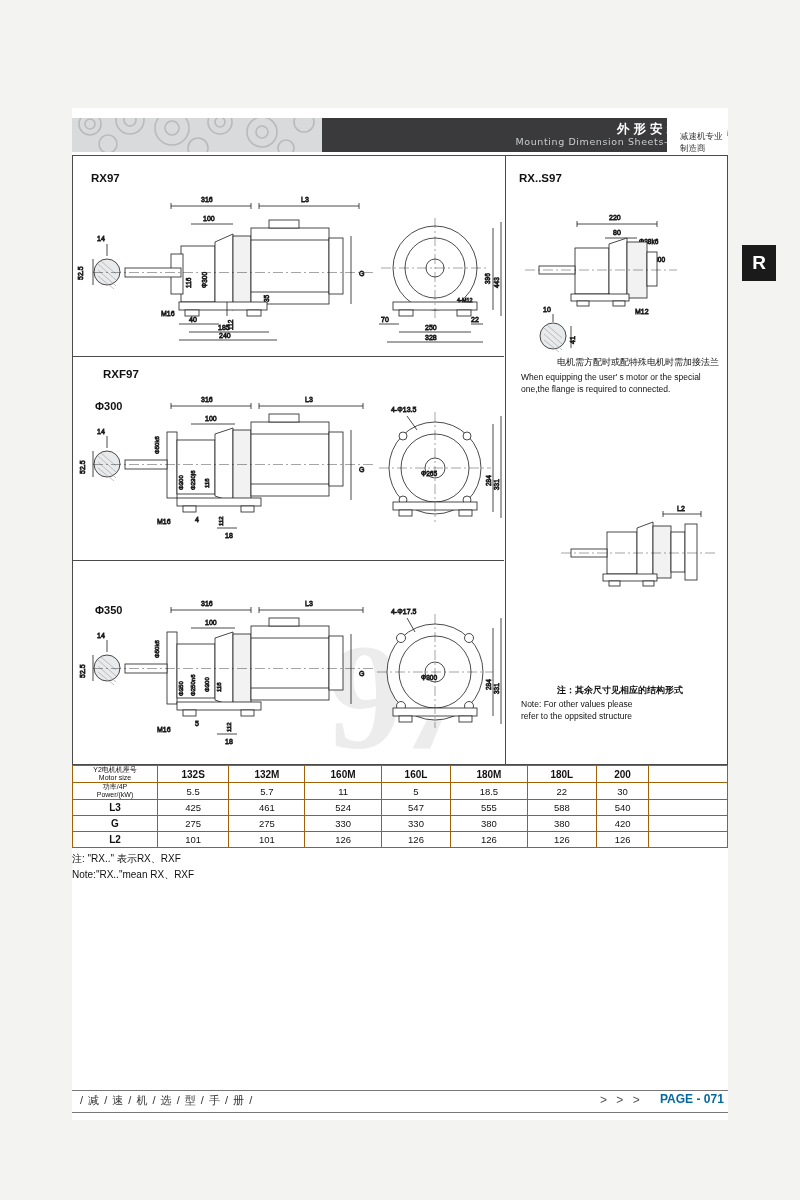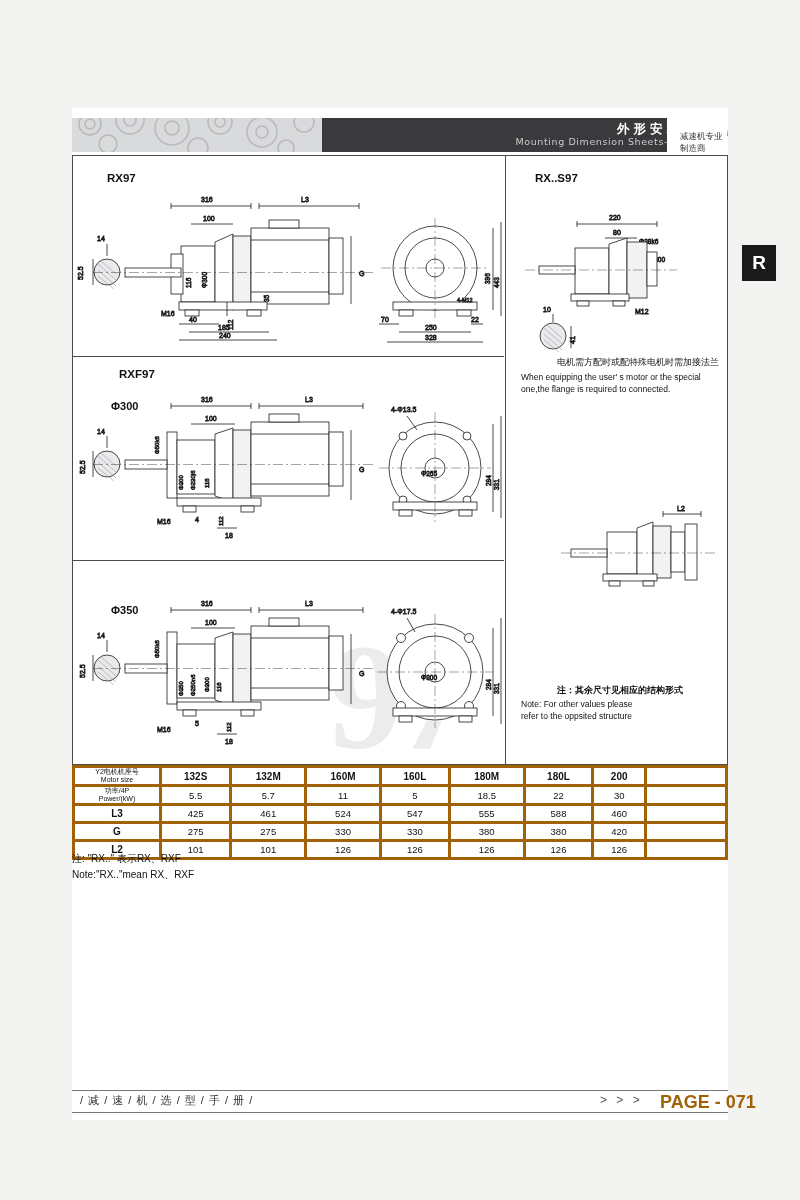--- a/index.html
+++ b/index.html
@@ -65,40 +65,40 @@
     position:absolute;left:72px;top:155px;width:656px;height:610px;
     border:1px solid #4a4a4a;
     box-sizing:border-box;
   }
   .vdiv{
     position:absolute;left:432px;top:0;width:1px;height:608px;background:#4a4a4a;
   }
   .hdiv1{position:absolute;left:0;top:200px;width:431px;height:1px;background:#4a4a4a;}
   .hdiv2{position:absolute;left:0;top:404px;width:431px;height:1px;background:#4a4a4a;}
   .lbl{
-    position:absolute;font-weight:bold;font-size:11.5px;color:#111;margin-left:16px;
+    position:absolute;font-weight:bold;font-size:11.5px;color:#111;
   }
   .wm{
     position:absolute;left:255px;top:455px;
     font-size:150px;color:#ececec;font-weight:bold;
     font-family:"Liberation Serif", serif;
     letter-spacing:-6px;
     z-index:0;
   }
   .dcell{position:absolute;z-index:2;}
   .note-cn{position:absolute;font-size:9px;color:#111;line-height:1.5;margin-left:36px;}
   .note-en{position:absolute;font-size:8.5px;color:#111;line-height:1.35;}
   
   .tbl{
     position:absolute;left:72px;top:765px;width:656px;
     border-collapse:collapse;
     font-size:9.5px;
   }
   .tbl td{
-    border:3px solid #a16207;
+    border:1px solid #a16207;
     text-align:center;
     height:15px;
     padding:0;
     color:#111;
   }
   .tbl td.hdrcell{font-weight:bold;font-size:10px;}
   .tbl td.firstcol{
     width:84px;font-size:7px;line-height:1.15;text-align:center;
   }
   .tbl td.rowlbl{font-weight:bold;font-size:10px;}
@@ -113,21 +113,21 @@
   .footbar2{
     position:absolute;left:72px;top:1112px;width:656px;height:1px;background:#777;
   }
   .footleft{
     position:absolute;left:80px;top:1093px;font-size:11px;color:#333;letter-spacing:1px;
   }
   .footarrows{
     position:absolute;left:600px;top:1093px;font-size:12px;color:#555;letter-spacing:3px;
   }
   .footpage{
-    position:absolute;left:660px;top:1092px;font-size:18px;font-weight:bold;color:#a16207;
+    position:absolute;left:660px;top:1092px;font-size:12px;font-weight:bold;color:#0369a1;
   }
   
   svg text{font-family:"Liberation Sans", sans-serif;}
 </style>
 </head>
 <body>
 
 <div class="page"></div>
 <div class="sheet"></div>
 
@@ -487,21 +487,21 @@
     <td class="blank"></td>
   </tr>
   <tr>
     <td class="rowlbl">L3</td>
     <td>425</td>
     <td>461</td>
     <td>524</td>
     <td>547</td>
     <td>555</td>
     <td>588</td>
-    <td>460</td>
+    <td>540</td>
     <td class="blank"></td>
   </tr>
   <tr>
     <td class="rowlbl">G</td>
     <td>275</td>
     <td>275</td>
     <td>330</td>
     <td>330</td>
     <td>380</td>
     <td>380</td>

